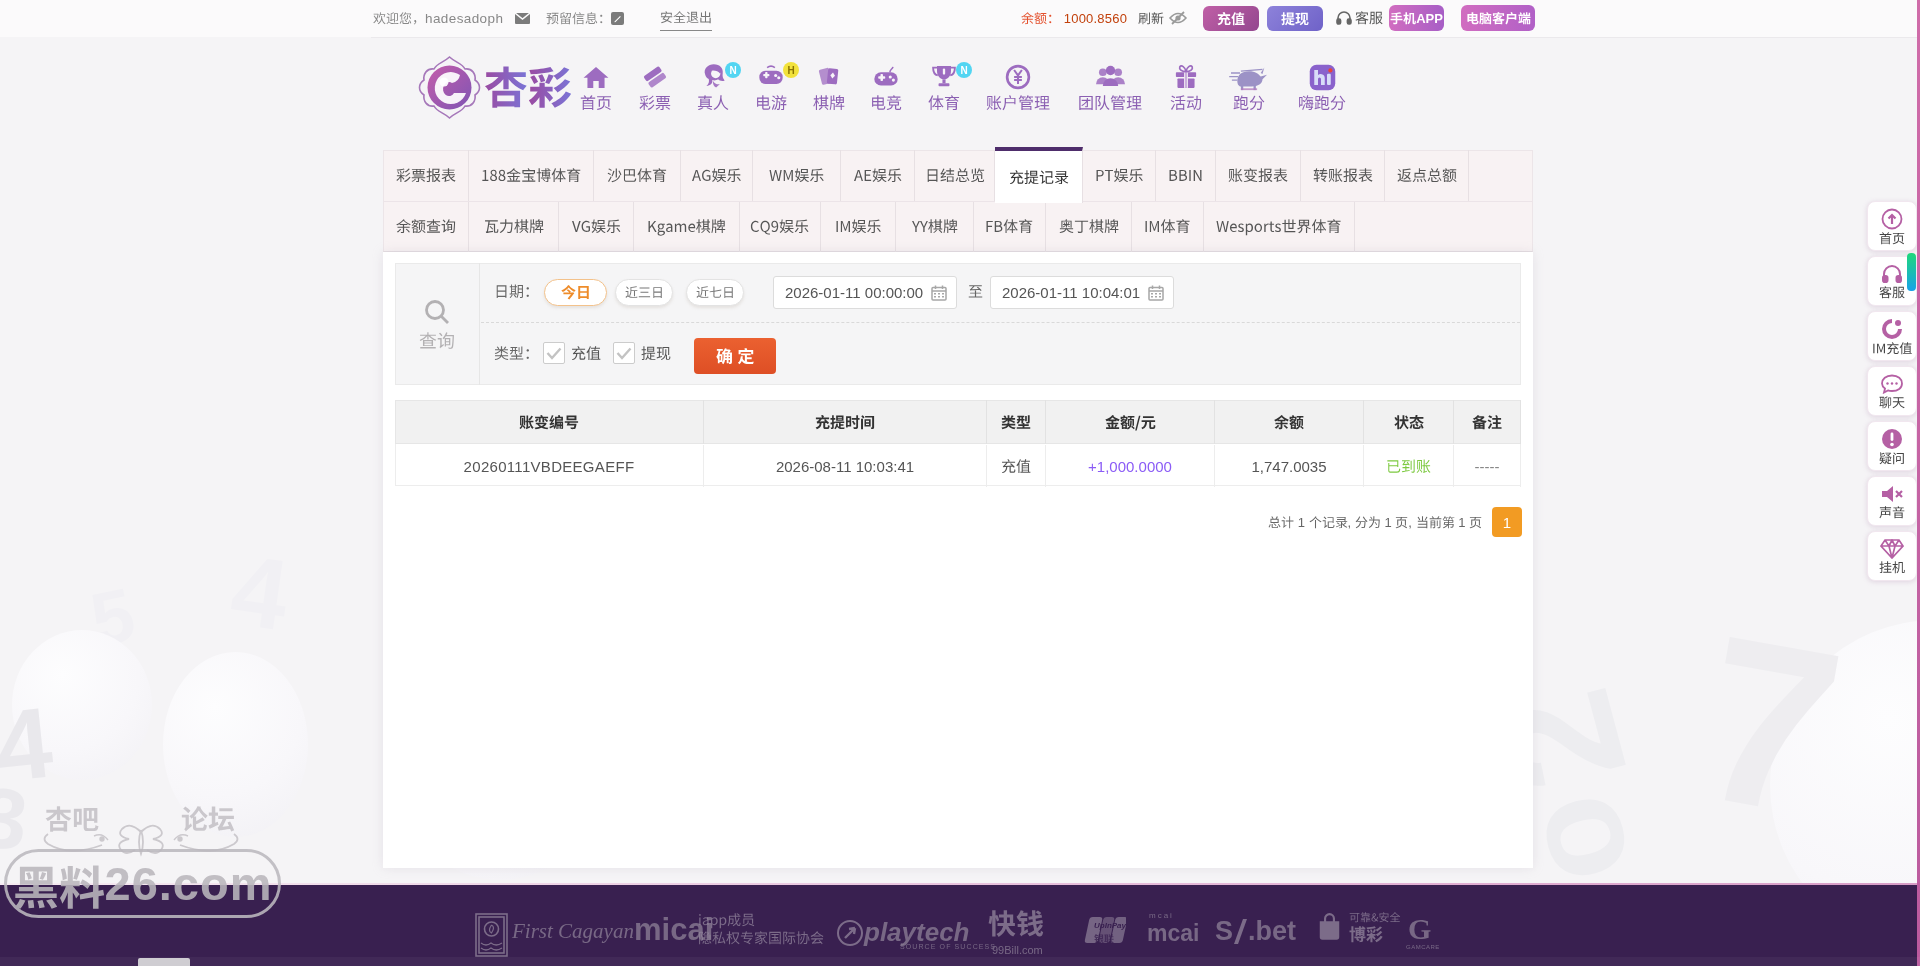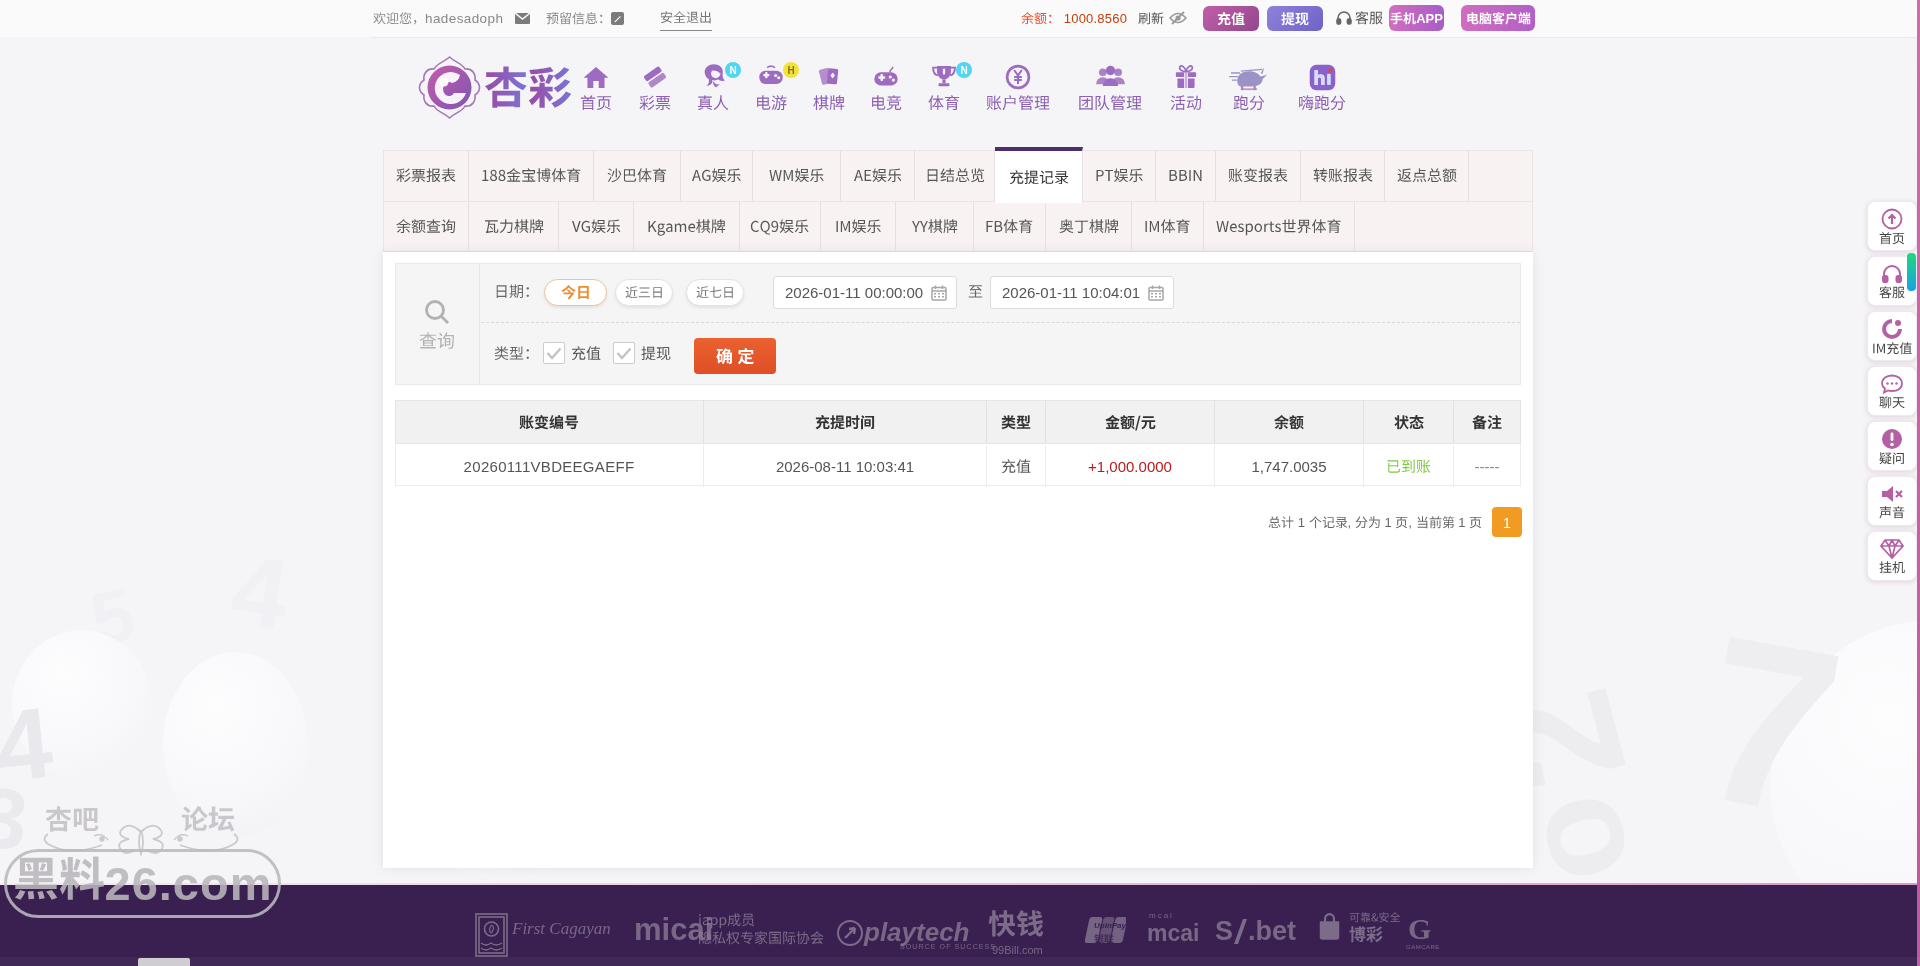--- a/index.html
+++ b/index.html
@@ -927,21 +927,21 @@
     <span style="letter-spacing:.3px">20260111VBDEEGAEFF</span>
   </div>
 <div class="td" style="left:704px;top:445px;width:283px">2026-08-11 10:03:41</div>
 <div class="td" style="left:987px;top:445px;width:59px">
     <svg class="tx" style="color:#555" width="30.0" height="15" viewBox="0 -86 200 100" overflow="visible">
       <use href="#g76"></use>
       <use href="#g122" x="100"></use>
     </svg>
   </div>
 <div class="td" style="left:1046px;top:445px;width:169px">
-    <span style="color:#b91c1c">+1,000.0000</span>
+    <span style="color:#8b5cf6">+1,000.0000</span>
   </div>
 <div class="td" style="left:1215px;top:445px;width:149px">1,747.0035</div>
 <div class="td" style="left:1364px;top:445px;width:90px">
     <svg class="tx" style="color:#7cc93f" width="45.0" height="15" viewBox="0 -86 300 100" overflow="visible">
       <use href="#g143"></use>
       <use href="#g144" x="100"></use>
       <use href="#g45" x="200"></use>
     </svg>
   </div>
 <div class="td" style="left:1454px;top:445px;width:67px">
@@ -983,21 +983,21 @@
 <div class="fline"></div>
 <div class="flogo" style="left:475px;top:913px">
     <svg width="33" height="44" viewBox="0 0 33 44" fill="none" stroke="#93869d" stroke-width="1.6">
       <rect x="1" y="1" width="31" height="42"></rect>
       <rect x="4" y="4" width="25" height="36"></rect>
       <circle cx="16.5" cy="16" r="7"></circle>
       <path d="M16.5 12 q4 2 0 8 q-4 -2 0 -8" stroke-width="1.2"></path>
       <path d="M6 30 q5 4 10 0 q5 4 11 0 M6 35 q5 4 10 0 q5 4 11 0" stroke-width="1.3"></path>
     </svg>
   </div>
-<div class="flogo" style="left:512px;top:919px;font-family:'Liberation Serif',serif;font-style:italic;font-size:17px;letter-spacing:0px">First Cagayan</div>
+<div class="flogo" style="left:512px;top:919px;font-family:'Liberation Serif',serif;font-style:italic;font-size:21px;letter-spacing:0px">First Cagayan</div>
 <div class="flogo" style="left:634px;top:912px;font-size:31px;font-weight:bold;letter-spacing:0px">micai</div>
 <div class="flogo" style="left:698px;top:913px">
     <svg class="tx" style="color:#93869d" width="57.1" height="14" viewBox="0 -86 408 100" overflow="visible">
       <use href="#g151"></use>
       <use href="#g96" x="28"></use>
       <use href="#g107" x="84"></use>
       <use href="#g107" x="146"></use>
       <use href="#g152" x="208"></use>
       <use href="#g153" x="308"></use>
     </svg>
@@ -1182,21 +1182,21 @@
       <path d="M194 16 q7 5 0 10 q-22 13 -54 1"></path>
 <path d="M101 14 q-11 -11 -19 -3 q-6 7 7 10 q-14 3 -8 11 q5 6 14 0"></path>
 <path d="M101 14 q11 -11 19 -3 q6 7 -7 10 q14 3 8 11 q-5 6 -14 0"></path>
 <path d="M101 12 q-4 12 0 24 q4 -12 0 -24"></path>
 <path d="M68 22 q-6 -8 -14 -4 M134 22 q6 -8 14 -4" stroke-width="1.4"></path>
 <circle cx="62" cy="21" r="1.8" fill="#c5c2c7"></circle>
       <circle cx="140" cy="21" r="1.8" fill="#c5c2c7"></circle>
     </svg>
   </div>
 <div class="ab" style="left:4px;top:849px;width:277px;height:69px;border:3px solid #bcb9bf;border-radius:35px;display:flex;align-items:center;justify-content:center;opacity:.88">
-    <span style="display:flex;align-items:flex-start">
+    <span style="display:flex;align-items:flex-end">
       <svg class="tx" style="color:#bab7bd" width="92.0" height="46" viewBox="0 -86 200 100" overflow="visible">
         <use href="#g182"></use>
         <use href="#g183" x="100"></use>
       </svg>
       <span style="font-size:47px;font-weight:bold;color:#bab7bd;letter-spacing:1px">26.com</span>
     </span>
   </div>
 <div class="ab" style="left:0;top:957px;width:1920px;height:9px;background:rgba(255,255,255,.045)"></div>
 <div class="ab" style="left:138px;top:958px;width:52px;height:8px;background:#cfcdd2;border-radius:2px 2px 0 0"></div>
 </body></html>

